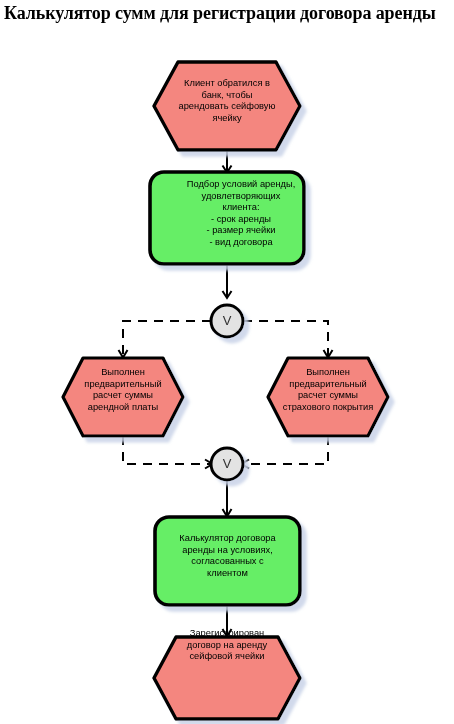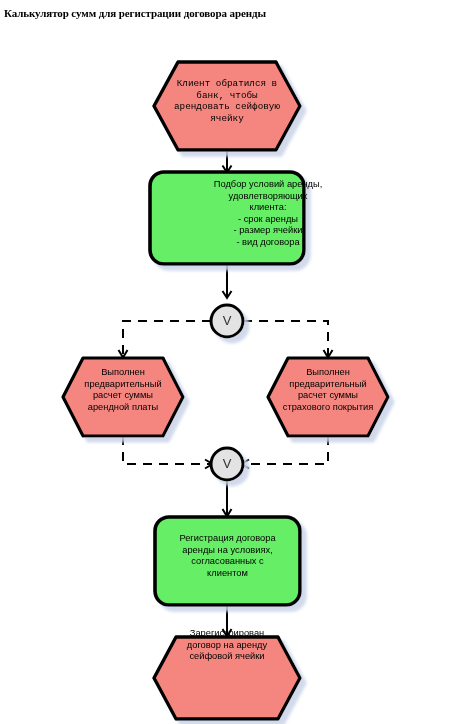--- a/index.html
+++ b/index.html
@@ -14,21 +14,21 @@
     font-family: "Liberation Sans", sans-serif;
     position: relative;
   }
   #page-title {
     position: absolute;
     left: 4px;
     top: 3px;
     width: 446px;
     font-family: "Liberation Serif", serif;
     font-weight: bold;
-    font-size: 11px;
+    font-size: 18px;
     line-height: 20px;
     color: #000000;
     white-space: nowrap;
     letter-spacing: -0.1px;
   }
   #canvas {
     position: absolute;
     left: 0;
     top: 0;
     width: 454px;
@@ -124,46 +124,46 @@
   <polygon points="288,358 368,358 388,397 368,436 288,436 268,397" fill="#f4867f" stroke="#000" stroke-width="3.2" stroke-linejoin="round" filter="url(#dropshadow)"></polygon>
 
   <circle cx="227" cy="464" r="16" fill="#e3e3e3" stroke="#000" stroke-width="3" filter="url(#dropshadow)"></circle>
 
   <rect x="155" y="517" width="145" height="88" rx="14" ry="14" fill="#66ee66" stroke="#000" stroke-width="3.6" filter="url(#dropshadow)"></rect>
 
   <polygon points="176,637 278,637 300,678 278,719 176,719 154,678" fill="#f4867f" stroke="#000" stroke-width="3.4" stroke-linejoin="round" filter="url(#dropshadow)"></polygon>
 
 </svg>
 
-<div class="node-label" style="left:152px; top:78px; width:150px;font-family:Liberation Mono, monospace;">Клиент обратился в
+<div class="node-label" style="left:152px; top:78px; width:150px;">Клиент обратился в
 банк, чтобы
 арендовать сейфовую
 ячейку</div>
 
-<div class="node-label" style="left:150px; top:179px; width:182px;padding-left:27px;">Подбор условий аренды,
+<div class="node-label" style="left:150px; top:179px; width:182px;">Подбор условий аренды,
 удовлетворяющих
 клиента:
 - срок аренды
 - размер ячейки
 - вид договора</div>
 
 <div class="junction-label" style="left:211px; top:314px; width:32px;">V</div>
 
 <div class="node-label" style="left:60px; top:367px; width:126px;">Выполнен
 предварительный
 расчет суммы
 арендной платы</div>
 
 <div class="node-label" style="left:265px; top:367px; width:126px;">Выполнен
 предварительный
 расчет суммы
 страхового покрытия</div>
 
 <div class="junction-label" style="left:211px; top:457px; width:32px;">V</div>
 
-<div class="node-label" style="left:155px; top:533px; width:145px;">Регистрация договора
+<div class="node-label" style="left:155px; top:533px; width:145px;">Калькулятор договора
 аренды на условиях,
 согласованных с
 клиентом</div>
 
 <div class="node-label" style="left:154px; top:628px; width:146px;">Зарегистрирован
 договор на аренду
 сейфовой ячейки</div>
 
 </body></html>

